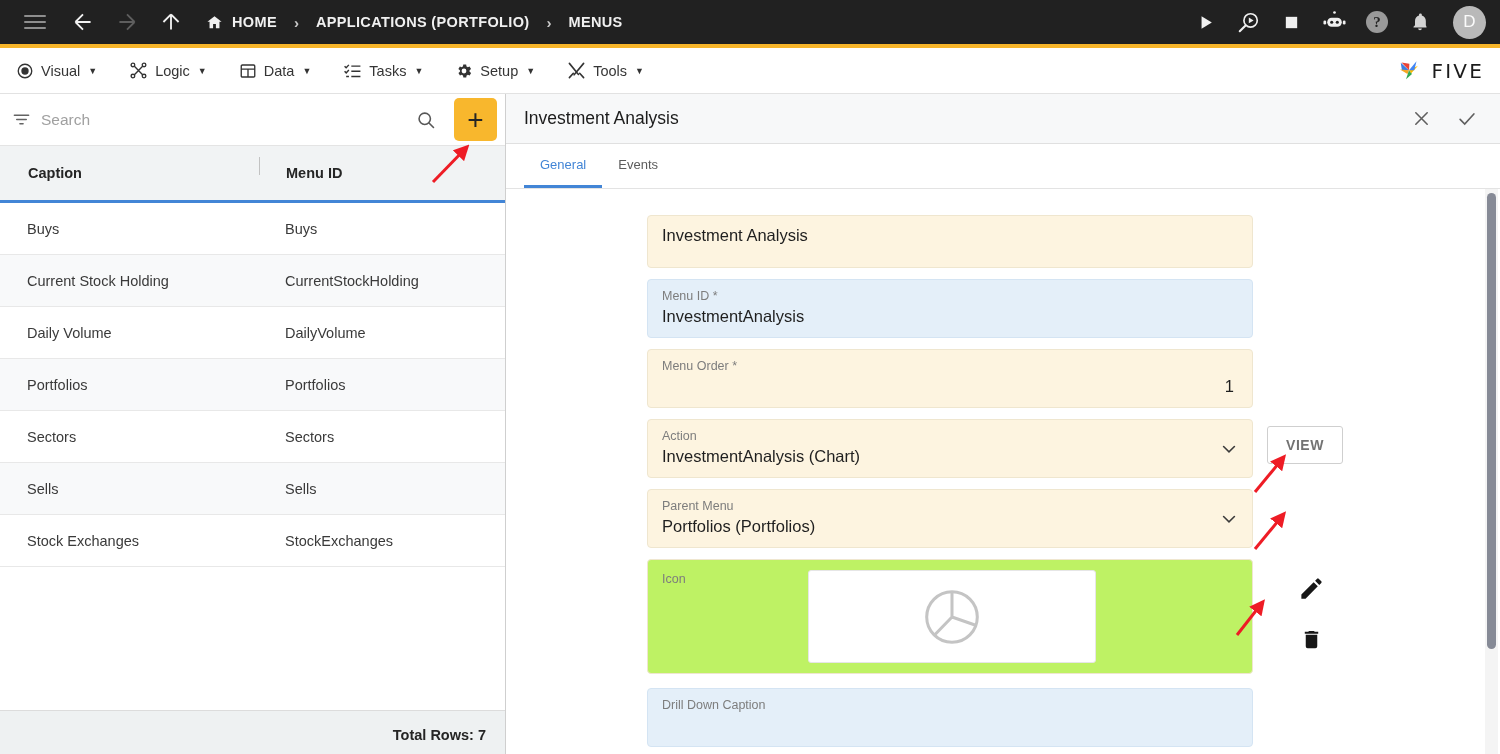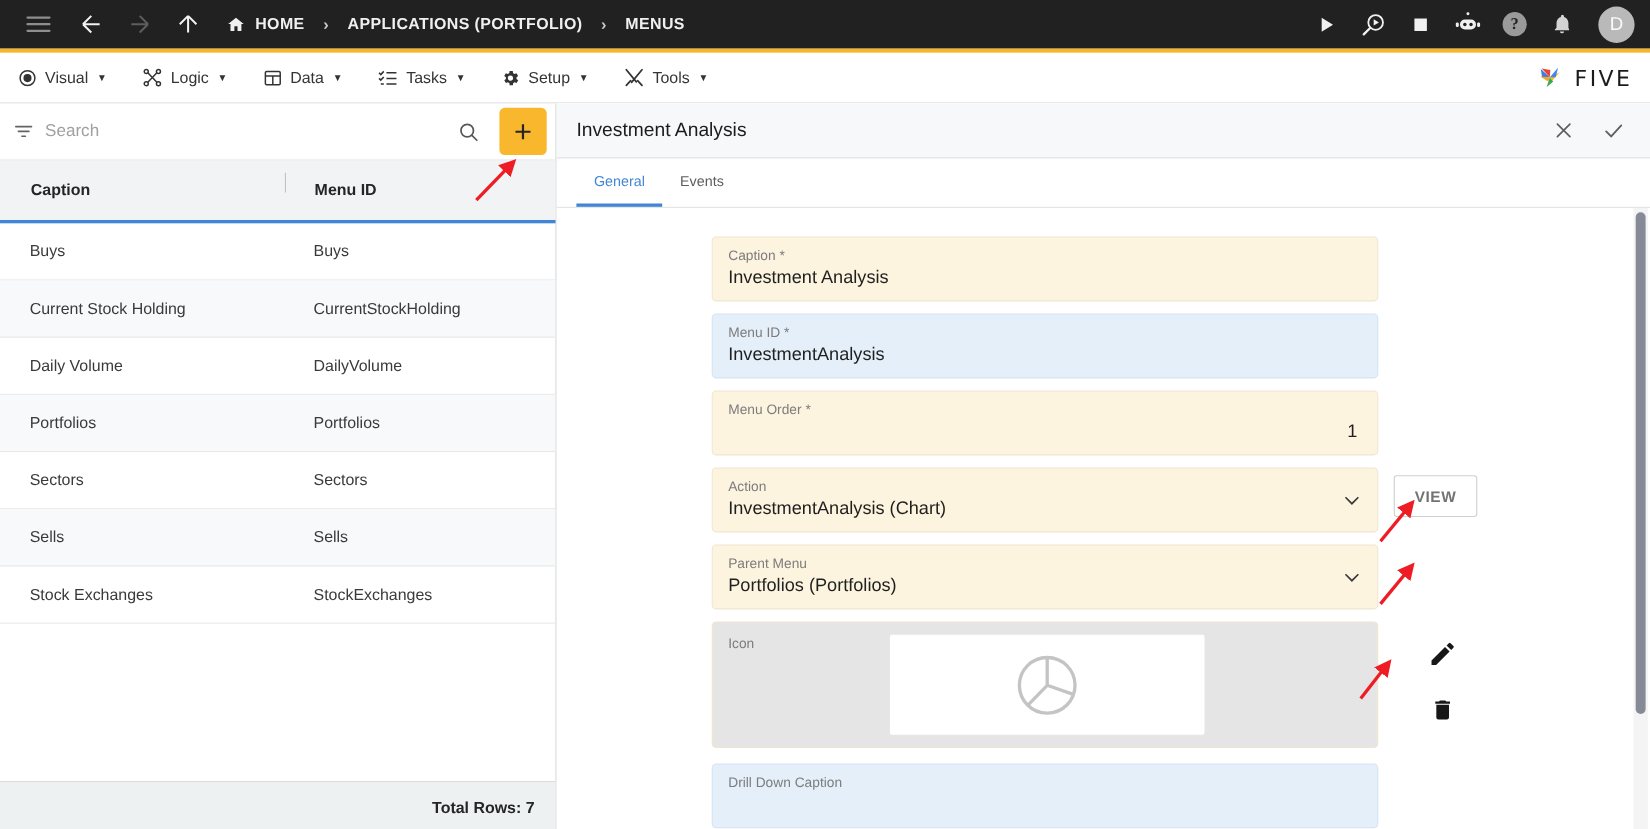--- a/index.html
+++ b/index.html
@@ -202,21 +202,21 @@
   .view-btn {
     margin-left: 14px; margin-top: 7px;
     width: 76px; height: 38px; border: 1px solid #cfcfcf;
     background: #fff; border-radius: 3px; cursor: pointer;
     display: flex; align-items: center; justify-content: center;
     font-size: 14px; font-weight: bold; color: #737373; letter-spacing: 0.5px;
   }
 
   
   .icon-field {
-    width: 606px; background: #e5e5e5; border: 1px solid #efe6cf;
+    width: 606px; background: #bef264; border: 1px solid #efe6cf;
     border-radius: 4px; padding: 10px 14px; display: flex; align-items: flex-start;
     min-height: 110px;
   }
   .icon-field .field-label { width: 146px; padding-top: 2px; }
   .icon-preview {
     width: 288px; height: 93px; background: #ffffff;
     border: 1px solid #e6e6e6; border-radius: 3px;
     display: flex; align-items: center; justify-content: center;
   }
   .icon-side {
@@ -483,21 +483,20 @@
     <div class="tabs">
       <div class="tab active">General</div>
       <div class="tab">Events</div>
     </div>
 
     <div class="form-scroll">
       <div class="form-inner">
 
         <div class="field-row">
           <div class="field cream">
-            <div class="field-label">Caption *</div>
             <div class="field-value">Investment Analysis</div>
           </div>
         </div>
 
         <div class="field-row">
           <div class="field blue">
             <div class="field-label">Menu ID *</div>
             <div class="field-value">InvestmentAnalysis</div>
           </div>
         </div>

